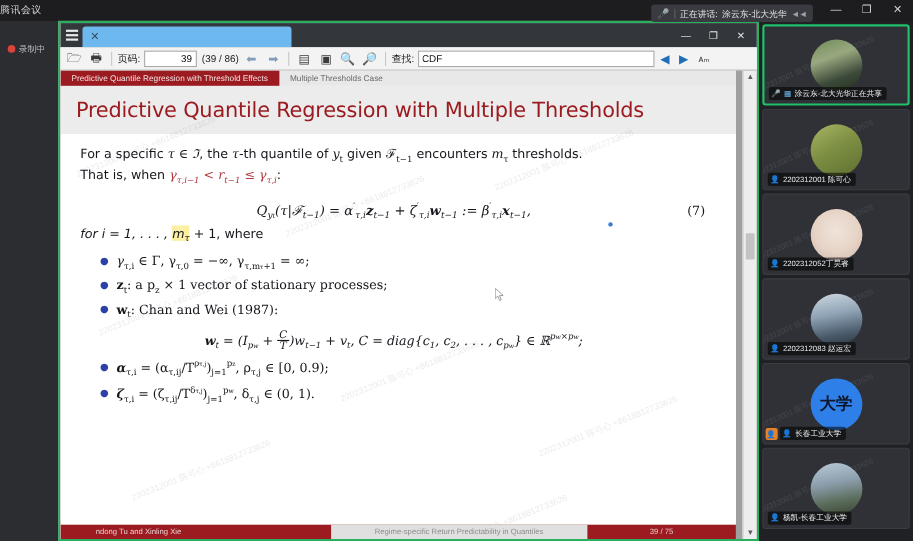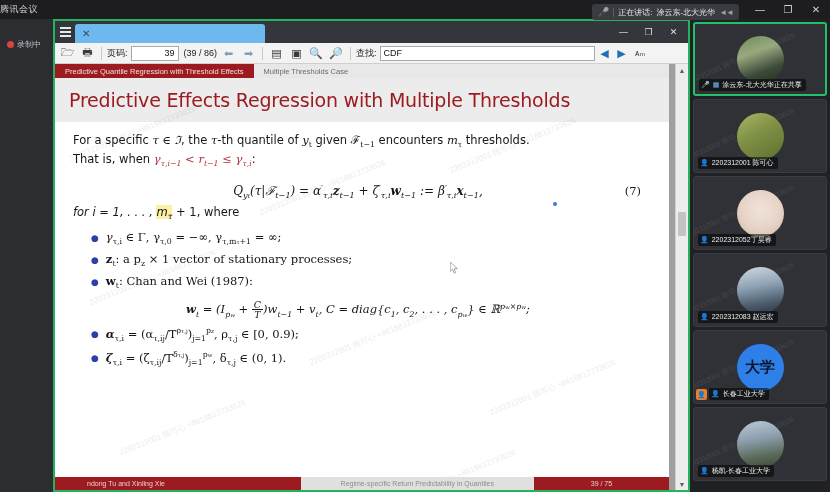--- a/index.html
+++ b/index.html
@@ -336,21 +336,21 @@
       <div class="pdf-canvas">
 
         <div class="slide">
 
           <div class="slide-headbar">
             <span class="hb-active">Predictive Quantile Regression with Threshold Effects</span>
             <span class="hb-item">Multiple Thresholds Case</span>
           </div>
 
           <div class="slide-titleband">
-            <span class="slide-title">Predictive Effects Regression with Multiple Thresholds</span>
+            <span class="slide-title">Predictive Quantile Regression with Multiple Thresholds</span>
           </div>
 
           <div class="slide-body">
 
             <div class="wm" style="left:10px;  top:6px;">2202312001 陈可心 +8618812733626</div>
             <div class="wm" style="left:200px; top:60px;">2202312001 陈可心 +8618812733626</div>
             <div class="wm" style="left:390px; top:18px;">2202312001 陈可心 +8618812733626</div>
             <div class="wm" style="left:30px;  top:150px;">2202312001 陈可心 +8618812733626</div>
             <div class="wm" style="left:250px; top:210px;">2202312001 陈可心 +8618812733626</div>
             <div class="wm" style="left:430px; top:260px;">2202312001 陈可心 +8618812733626</div>

